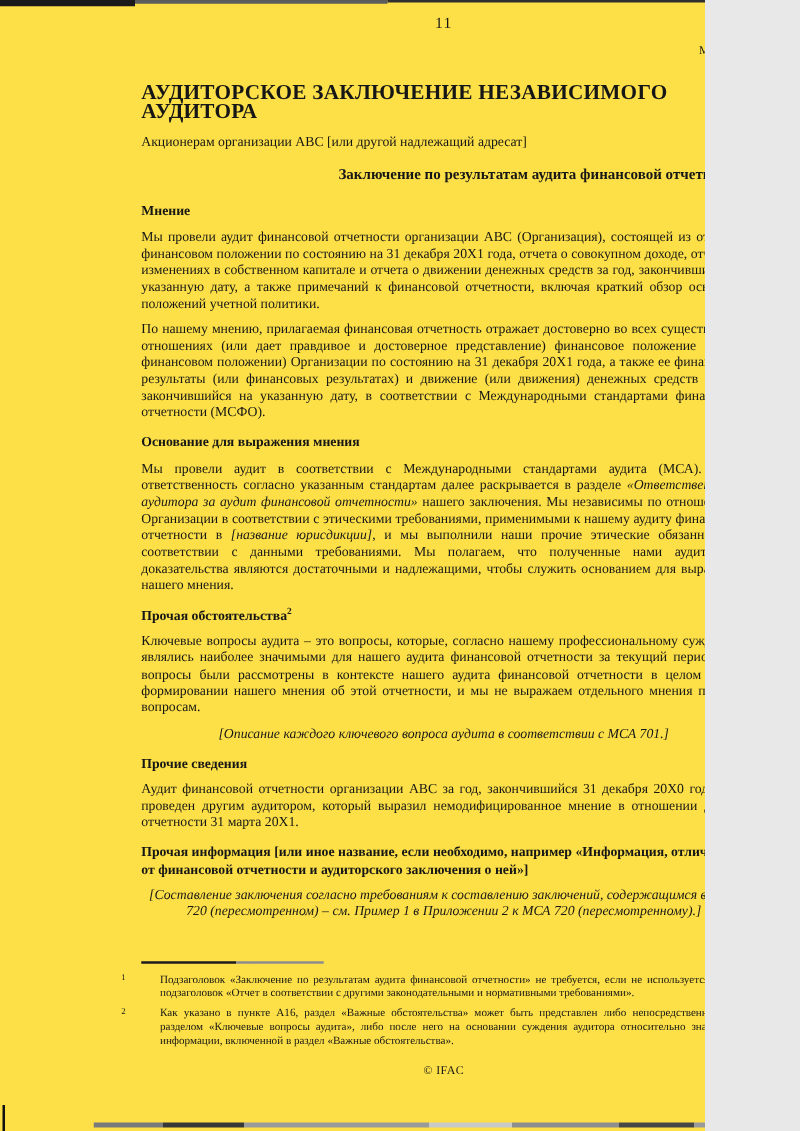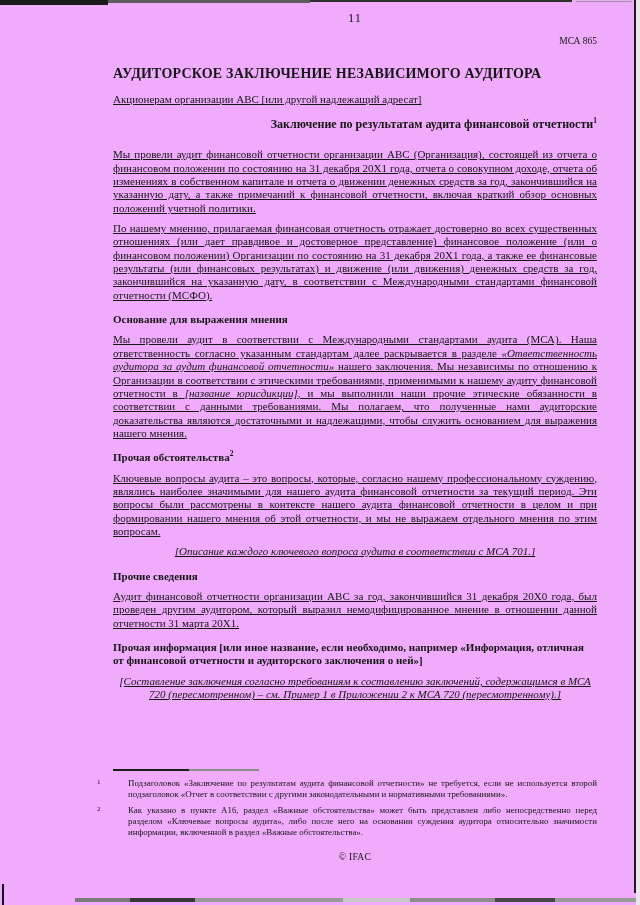--- a/index.html
+++ b/index.html
@@ -3,43 +3,43 @@
 <meta charset="utf-8">
 <style>
   html,body{margin:0;padding:0;}
   body{
     width:640px;height:905px;
     background:#e8e8e8;
     font-family:"Liberation Serif","DejaVu Serif",serif;
     color:#161616;
   }
   .page{
-    position:relative;width:636px;height:905px;
-    background:#f0abfc;overflow:hidden;
+    position:relative;width:564px;height:905px;
+    background:#fde047;overflow:hidden;
   }
   
   .scan-top-a{position:absolute;top:0;left:0;width:108px;height:5px;background:#1a1a1a;}
   .scan-top-b{position:absolute;top:0;left:108px;width:202px;height:3px;background:#5c5c5c;}
   .scan-top-c{position:absolute;top:0;left:310px;width:262px;height:2px;background:#303030;}
   .scan-top-d{position:absolute;top:1px;left:576px;width:56px;height:1px;background:#9a9a9a;}
   .scan-right{position:absolute;top:0;left:634px;width:2px;height:893px;background:#1d1d1d;}
   .scan-bottom{position:absolute;top:898px;left:75px;width:565px;height:4px;
     background:linear-gradient(to right,#7a7a7a 0 55px,#383838 55px 120px,#9a9a9a 120px 268px,#c9c9c9 268px 335px,#8e8e8e 335px 420px,#474747 420px 480px,#9a9a9a 480px 100%);}
   .scan-bottom-left{position:absolute;top:884px;left:2px;width:2px;height:21px;background:#111;}
   
   .page-number{position:absolute;top:11px;left:113px;width:484px;text-align:center;
     font-size:12.5px;letter-spacing:1px;}
   .doc-ref{position:absolute;top:36px;left:0;width:597px;text-align:right;font-size:9.5px;}
   
   .content{position:absolute;top:66px;left:113px;width:484px;
     font-size:11px;line-height:13.35px;text-align:justify;}
-  .content h1{font-size:14px;line-height:15px;margin:0;text-align:left;letter-spacing:.2px;}
+  .content h1{font-size:17px;line-height:15px;margin:0;text-align:left;letter-spacing:.2px;}
   .content h2{font-size:12px;line-height:14px;margin:11px 0 17px;text-align:right;}
   .content h3{font-size:11px;line-height:13.35px;margin:11px 0 0;text-align:left;}
-  .content p{margin:7px 0 0;text-decoration:underline;}
+  .content p{margin:7px 0 0;}
   .content .addr{margin:12px 0 0;text-align:left;}
   .content .it{font-style:italic;text-align:center;}
   .content sup{font-size:7.5px;line-height:0;vertical-align:super;}
   em{font-style:italic;}
   
   .footnotes{position:absolute;top:769px;left:113px;width:484px;
     font-size:8.9px;line-height:10.7px;text-align:justify;}
   .fn-sep{width:146px;height:2px;margin:0 0 7px;
     background:linear-gradient(to right,#1c1c1c 0 52%,#8d8d8d 52% 100%);}
   .fn{position:relative;padding-left:15px;}
@@ -66,20 +66,21 @@
   <div class="doc-ref">МСА 865</div>
 
   <div class="content">
 
     <h1>АУДИТОРСКОЕ ЗАКЛЮЧЕНИЕ НЕЗАВИСИМОГО АУДИТОРА</h1>
 
     <p class="addr">Акционерам организации ABC [или другой надлежащий адресат]</p>
 
     <h2><span>Заключение по результатам аудита финансовой отчетности</span><sup>1</sup></h2>
 
+    <h3>Мнение</h3>
 
     <p>Мы провели аудит финансовой отчетности организации ABC (Организация), состоящей из отчета о финансовом положении по состоянию на 31 декабря 20X1 года, отчета о совокупном доходе, отчета об изменениях в собственном капитале и отчета о движении денежных средств за год, закончившийся на указанную дату, а также примечаний к финансовой отчетности, включая краткий обзор основных положений учетной политики.</p>
 
     <p>По нашему мнению, прилагаемая финансовая отчетность отражает достоверно во всех существенных отношениях (или дает правдивое и достоверное представление) финансовое положение (или о финансовом положении) Организации по состоянию на 31 декабря 20X1 года, а также ее финансовые результаты (или финансовых результатах) и движение (или движения) денежных средств за год, закончившийся на указанную дату, в соответствии с Международными стандартами финансовой отчетности (МСФО).</p>
 
     <h3>Основание для выражения мнения</h3>
 
     <p><span>Мы провели аудит в соответствии с Международными стандартами аудита (МСА).  Наша ответственность согласно указанным стандартам далее раскрывается в разделе </span><em>«Ответственность аудитора за аудит финансовой отчетности»</em><span> нашего заключения. Мы независимы по отношению к Организации в соответствии с этическими требованиями, применимыми к нашему аудиту финансовой отчетности в </span><em>[название юрисдикции]</em><span>, и мы выполнили наши прочие этические обязанности в соответствии с данными требованиями. Мы полагаем, что полученные нами аудиторские доказательства являются достаточными и надлежащими, чтобы служить основанием для выражения нашего мнения.</span></p>
 
     <h3><span>Прочая обстоятельства</span><sup>2</sup></h3>

